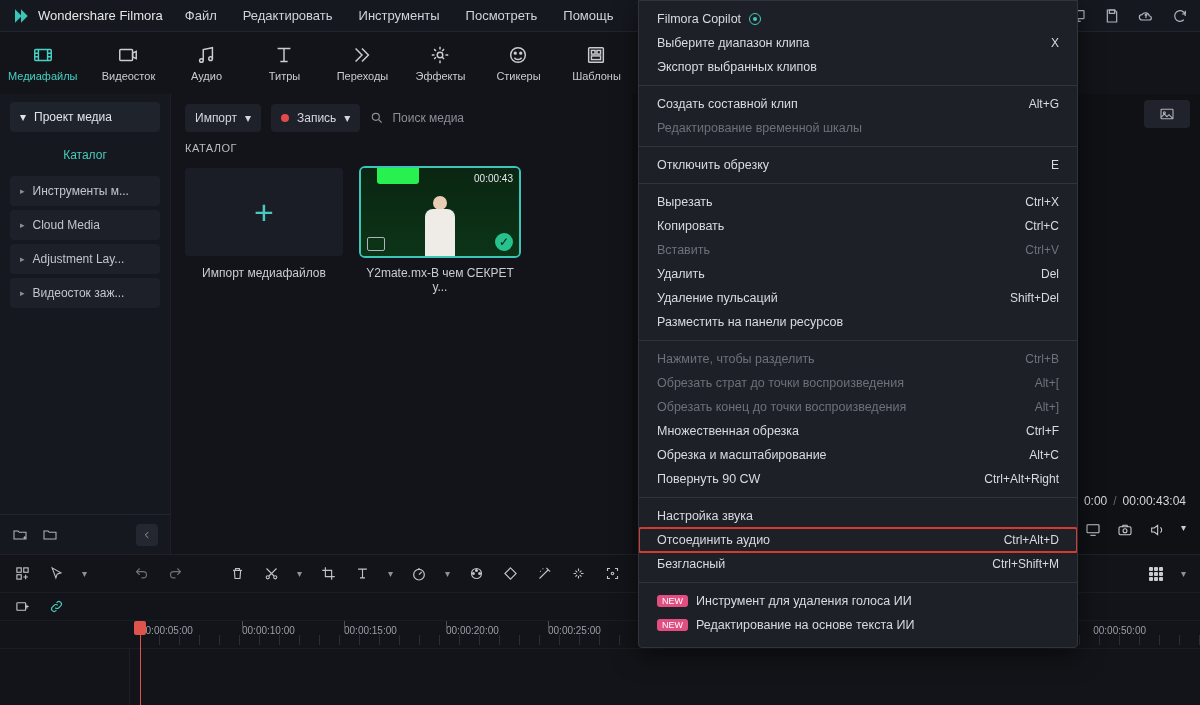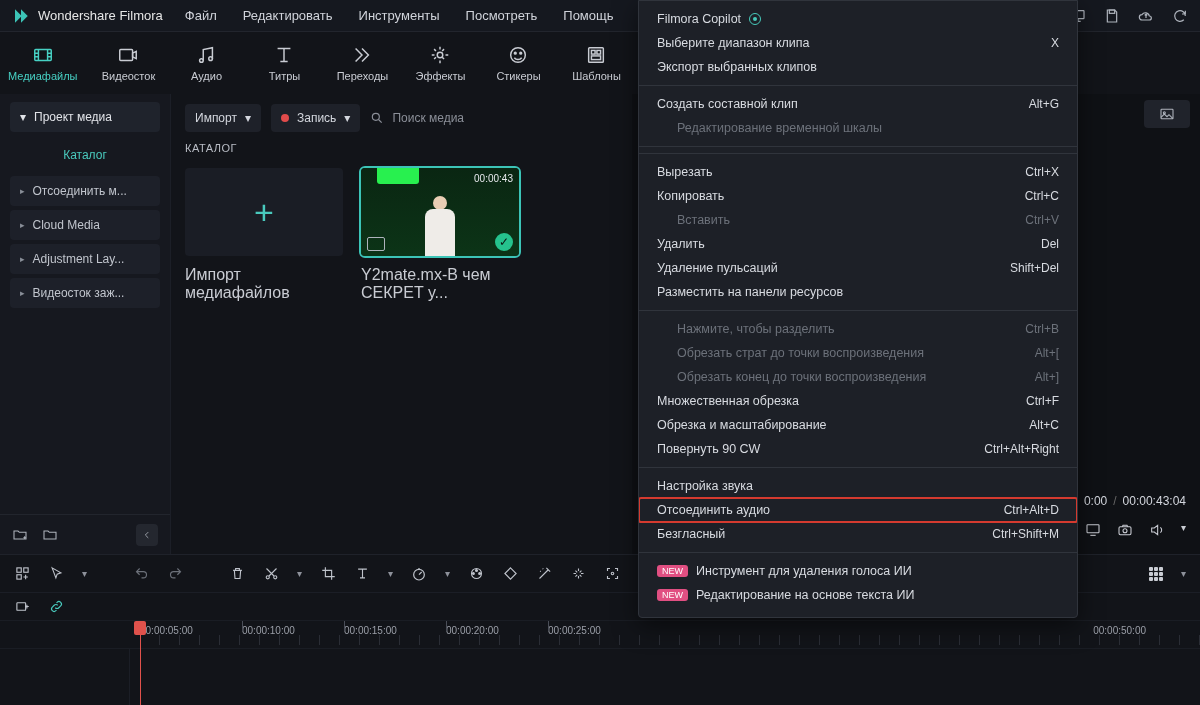--- a/index.html
+++ b/index.html
@@ -40,21 +40,21 @@
   .thumb .frame.plus { color:#49c9bd; font-size:34px;}
   .thumb .frame.selected { outline:2px solid #3cc4b7; border-radius:4px;}
   .thumb .frame .dur { position:absolute; top:5px; right:6px; font-size:10px; color:#e6e8ec;}
   .thumb .frame .check { position:absolute; bottom:5px; right:6px; width:18px;height:18px;border-radius:50%;background:#25c28d;display:flex;align-items:center;justify-content:center;color:#0b1912;font-size:12px;}
   .thumb .frame .badge { position:absolute; bottom:5px; left:6px; width:18px;height:14px;border:1px solid #aeb3bc; border-radius:2px;}
   .scene { width:100%; height:100%; border-radius:4px; background:linear-gradient(#0a2612,#0c3417); position:relative; overflow:hidden;}
   .scene .bar { position:absolute; top:0; left:16px; width:42px; height:16px; background:#28f04f; border-radius:0 0 3px 3px;}
   .scene .man { position:absolute; bottom:0; left:62px; width:34px; height:60px;}
   .scene .man .head{position:absolute;top:0;left:10px;width:14px;height:14px;border-radius:50%;background:#e9cdb4;}
   .scene .man .body{position:absolute;top:13px;left:2px;width:30px;height:47px;border-radius:8px 8px 0 0;background:#efece8;}
-  .thumb .cap { font-size:16px; color:#c9ccd3; text-align:left;}
+  .thumb .cap { font-size:12px; color:#c9ccd3; text-align:center;}
 
   .right-col { flex:1; background:#0f1115; position:relative;}
   .preview-toolbar { position:absolute; right:10px; top:6px; display:flex; flex-direction:column; gap:10px; align-items:flex-end;}
   .preview-toolbar .row { display:flex; gap:14px; color:#aeb3bc;}
   .mini-thumb { display:flex; align-items:center; justify-content:center; width:46px;height:28px;border-radius:4px;background:#20232b;}
   .time-display { position:absolute; right:14px; bottom:46px; font-size:12px; color:#d3d6dd; display:flex; gap:6px; align-items:center;}
   .time-display .slash{color:#666;}
   .preview-ctrls { position:absolute; right:14px; bottom:16px; display:flex; gap:16px; color:#c9ccd3;}
 
   .timeline { height:213px; background:#121419; border-top:1px solid #1f222a; position:relative;}
@@ -71,21 +71,21 @@
   .playhead .flag{width:12px;height:14px;background:#e0524c;border-radius:2px;margin-left:-6px;}
   .playhead .flag::after{content:"";position:absolute;left:0;top:14px;width:1px;height:132px;background:#e0524c;}
 
   .track-area { position:relative; height:147px;}
   .track-side { position:absolute; left:0; top:0; width:130px; height:100%; border-right:1px solid #1b1e26; display:flex; flex-direction:column; justify-content:flex-end; padding-bottom:14px;}
 
   
   .ctx { position:absolute; left:638px; top:0; width:440px; background:#1d2027; border:1px solid #30343c; border-radius:0 0 4px 4px; box-shadow:0 8px 24px rgba(0,0,0,.5); padding:6px 0 10px; z-index:50; max-height:700px; overflow:hidden;}
   .ctx .row { display:flex; align-items:center; height:24px; padding:0 18px; font-size:12.5px; color:#d8dbe1; cursor:default;}
   .ctx .row .sc { margin-left:auto; color:#d8dbe1; font-size:12px;}
-  .ctx .row.dis { color:#6c717a;margin-left:20px;}
+  .ctx .row.dis { color:#6c717a;}
   .ctx .row.dis .sc{color:#6c717a;}
   .ctx .sep { height:1px; background:#30343c; margin:6px 0;}
   .ctx .row.hi { outline:2px solid #d53a2f; outline-offset:-1px; border-radius:2px;}
   .ctx .row .badge-new{background:#e14f82;color:#fff;font-size:9px;border-radius:3px;padding:1px 5px;margin-right:8px;}
   .ctx .row.copilot .dot{width:12px;height:12px;border:1.5px solid #46c9ba;border-radius:50%;margin-left:8px;position:relative;}
   .ctx .row.copilot .dot::after{content:"";position:absolute;left:3px;top:3px;width:4px;height:4px;border-radius:50%;background:#46c9ba;}
 
   svg{display:block;}
   .grid3{width:14px;height:14px;display:grid;grid-template-columns:repeat(3,1fr);grid-template-rows:repeat(3,1fr);gap:1px;}
   .grid3 i{background:#c9ccd3;border-radius:1px;}
@@ -215,21 +215,21 @@
 <div class="main">
   <div class="left-col">
     <div class="side-head">
       <span class="chev">▾</span>
       <span>Проект медиа</span>
     </div>
     <div class="side-sub">Каталог</div>
     <div id="side-items">
         <div class="side-item">
           <span class="tri">▸</span>
-          <span>Отсоединить м...</span>
+          <span>Инструменты м...</span>
         </div>
         <div class="side-item">
           <span class="tri">▸</span>
           <span>Cloud Media</span>
         </div>
         <div class="side-item">
           <span class="tri">▸</span>
           <span>Adjustment Lay...</span>
         </div>
         <div class="side-item">
@@ -505,20 +505,24 @@
     </div>
     <div class="sep"></div>
     <div class="row">
       <span>Создать составной клип</span>
       <span class="sc">Alt+G</span>
     </div>
     <div class="row dis">
       <span>Редактирование временной шкалы</span>
     </div>
     <div class="sep"></div>
+    <div class="row">
+      <span>Отключить обрезку</span>
+      <span class="sc">E</span>
+    </div>
     <div class="sep"></div>
     <div class="row">
       <span>Вырезать</span>
       <span class="sc">Ctrl+X</span>
     </div>
     <div class="row">
       <span>Копировать</span>
       <span class="sc">Ctrl+C</span>
     </div>
     <div class="row dis">

